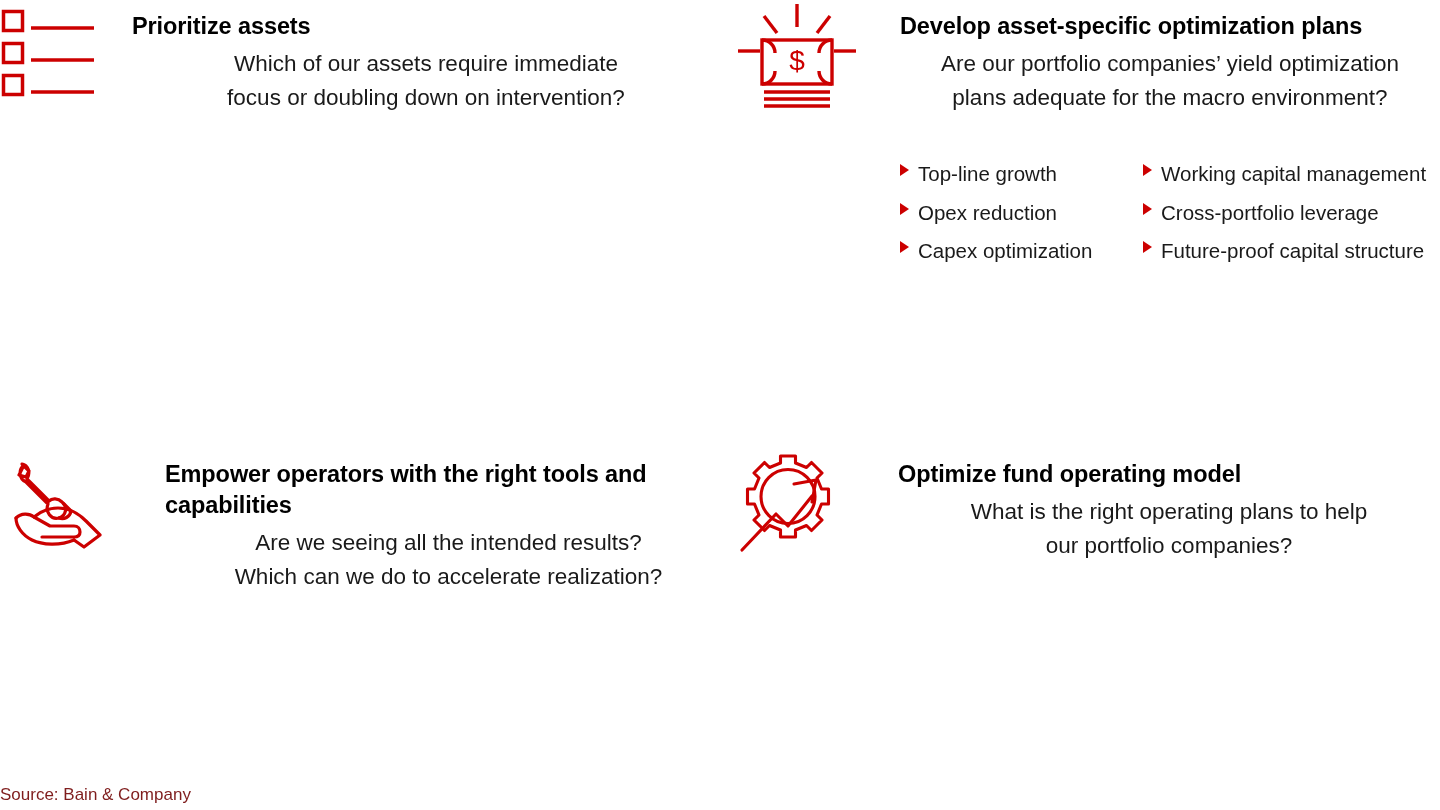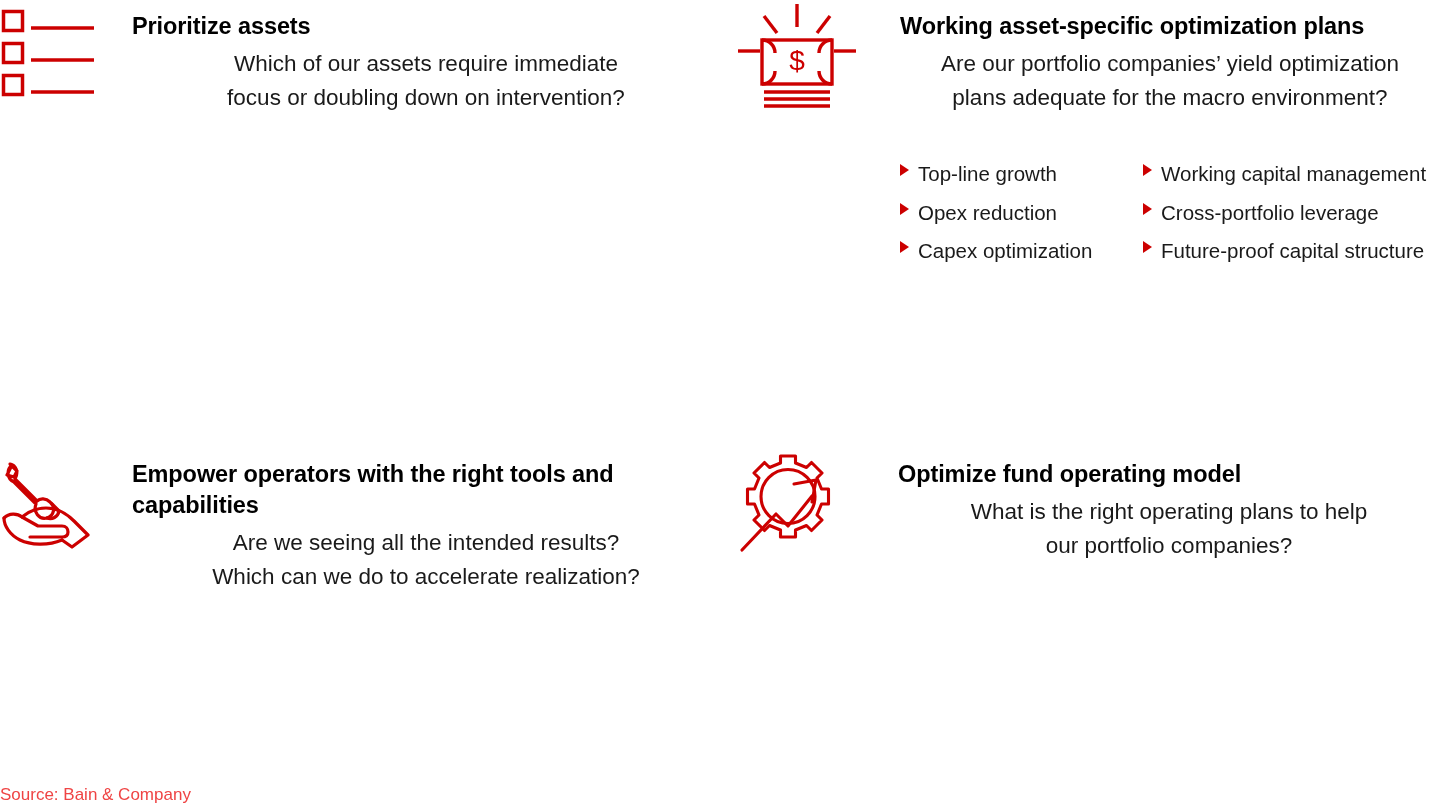--- a/index.html
+++ b/index.html
@@ -15,21 +15,21 @@
     color: #000000;
     overflow: hidden;
   }
   .quadrant {
     position: absolute;
     display: flex;
     align-items: flex-start;
   }
   #q-top-left    { left: 0px;   top: 0px;   width: 720px; }
   #q-top-right   { left: 720px; top: 0px;   width: 720px; }
-  #q-bottom-left { left: 0px;   top: 448px; width: 720px; }
+  #q-bottom-left { left: 12px;   top: 448px; width: 720px; gap: 21px; }
   #q-bottom-right{ left: 720px; top: 448px; width: 720px; }
 
   .icon-slot {
     flex: 0 0 auto;
     width: 132px;
     display: flex;
     justify-content: flex-start;
     align-items: flex-start;
     padding-top: 2px;
   }
@@ -90,21 +90,21 @@
     position: relative;
     top: -5px;
   }
 
   #source-note {
     position: absolute;
     left: 0px;
     top: 785px;
     font-size: 17px;
     line-height: 1.2;
-    color: #ef4444;
+    color: #7f1d1d;
   }
 
   svg { display: block; overflow: visible; }
 </style>
 </head>
 <body>
 
 <div class="quadrant" id="q-top-left">
   <div class="icon-slot">
     <svg width="100" height="100" viewBox="0 0 100 100" aria-hidden="true">
@@ -141,21 +141,21 @@
         <path d="M98 82 A 13 13 0 0 1 85 69"></path>
         <line x1="30" y1="90" x2="96" y2="90"></line>
         <line x1="30" y1="97" x2="96" y2="97"></line>
         <line x1="30" y1="104" x2="96" y2="104"></line>
       </g>
       <text x="63" y="68" text-anchor="middle" font-family="'Liberation Sans', sans-serif" font-size="28" fill="#CC0000">$</text>
     </svg>
   </div>
   <div class="text-slot">
     <h2 class="card-title">
-      <span class="line">Working asset-specific</span>
+      <span class="line">Develop asset-specific</span>
       <span class="line">optimization plans</span>
     </h2>
     <p class="card-body">
       <span class="line">Are our portfolio companies’ yield optimization</span>
       <span class="line">plans adequate for the macro environment?</span>
     </p>
     <div class="bullet-grid">
       <div class="bullet-item">
         <span class="bullet-marker"></span>
         <span>Top-line growth</span>

